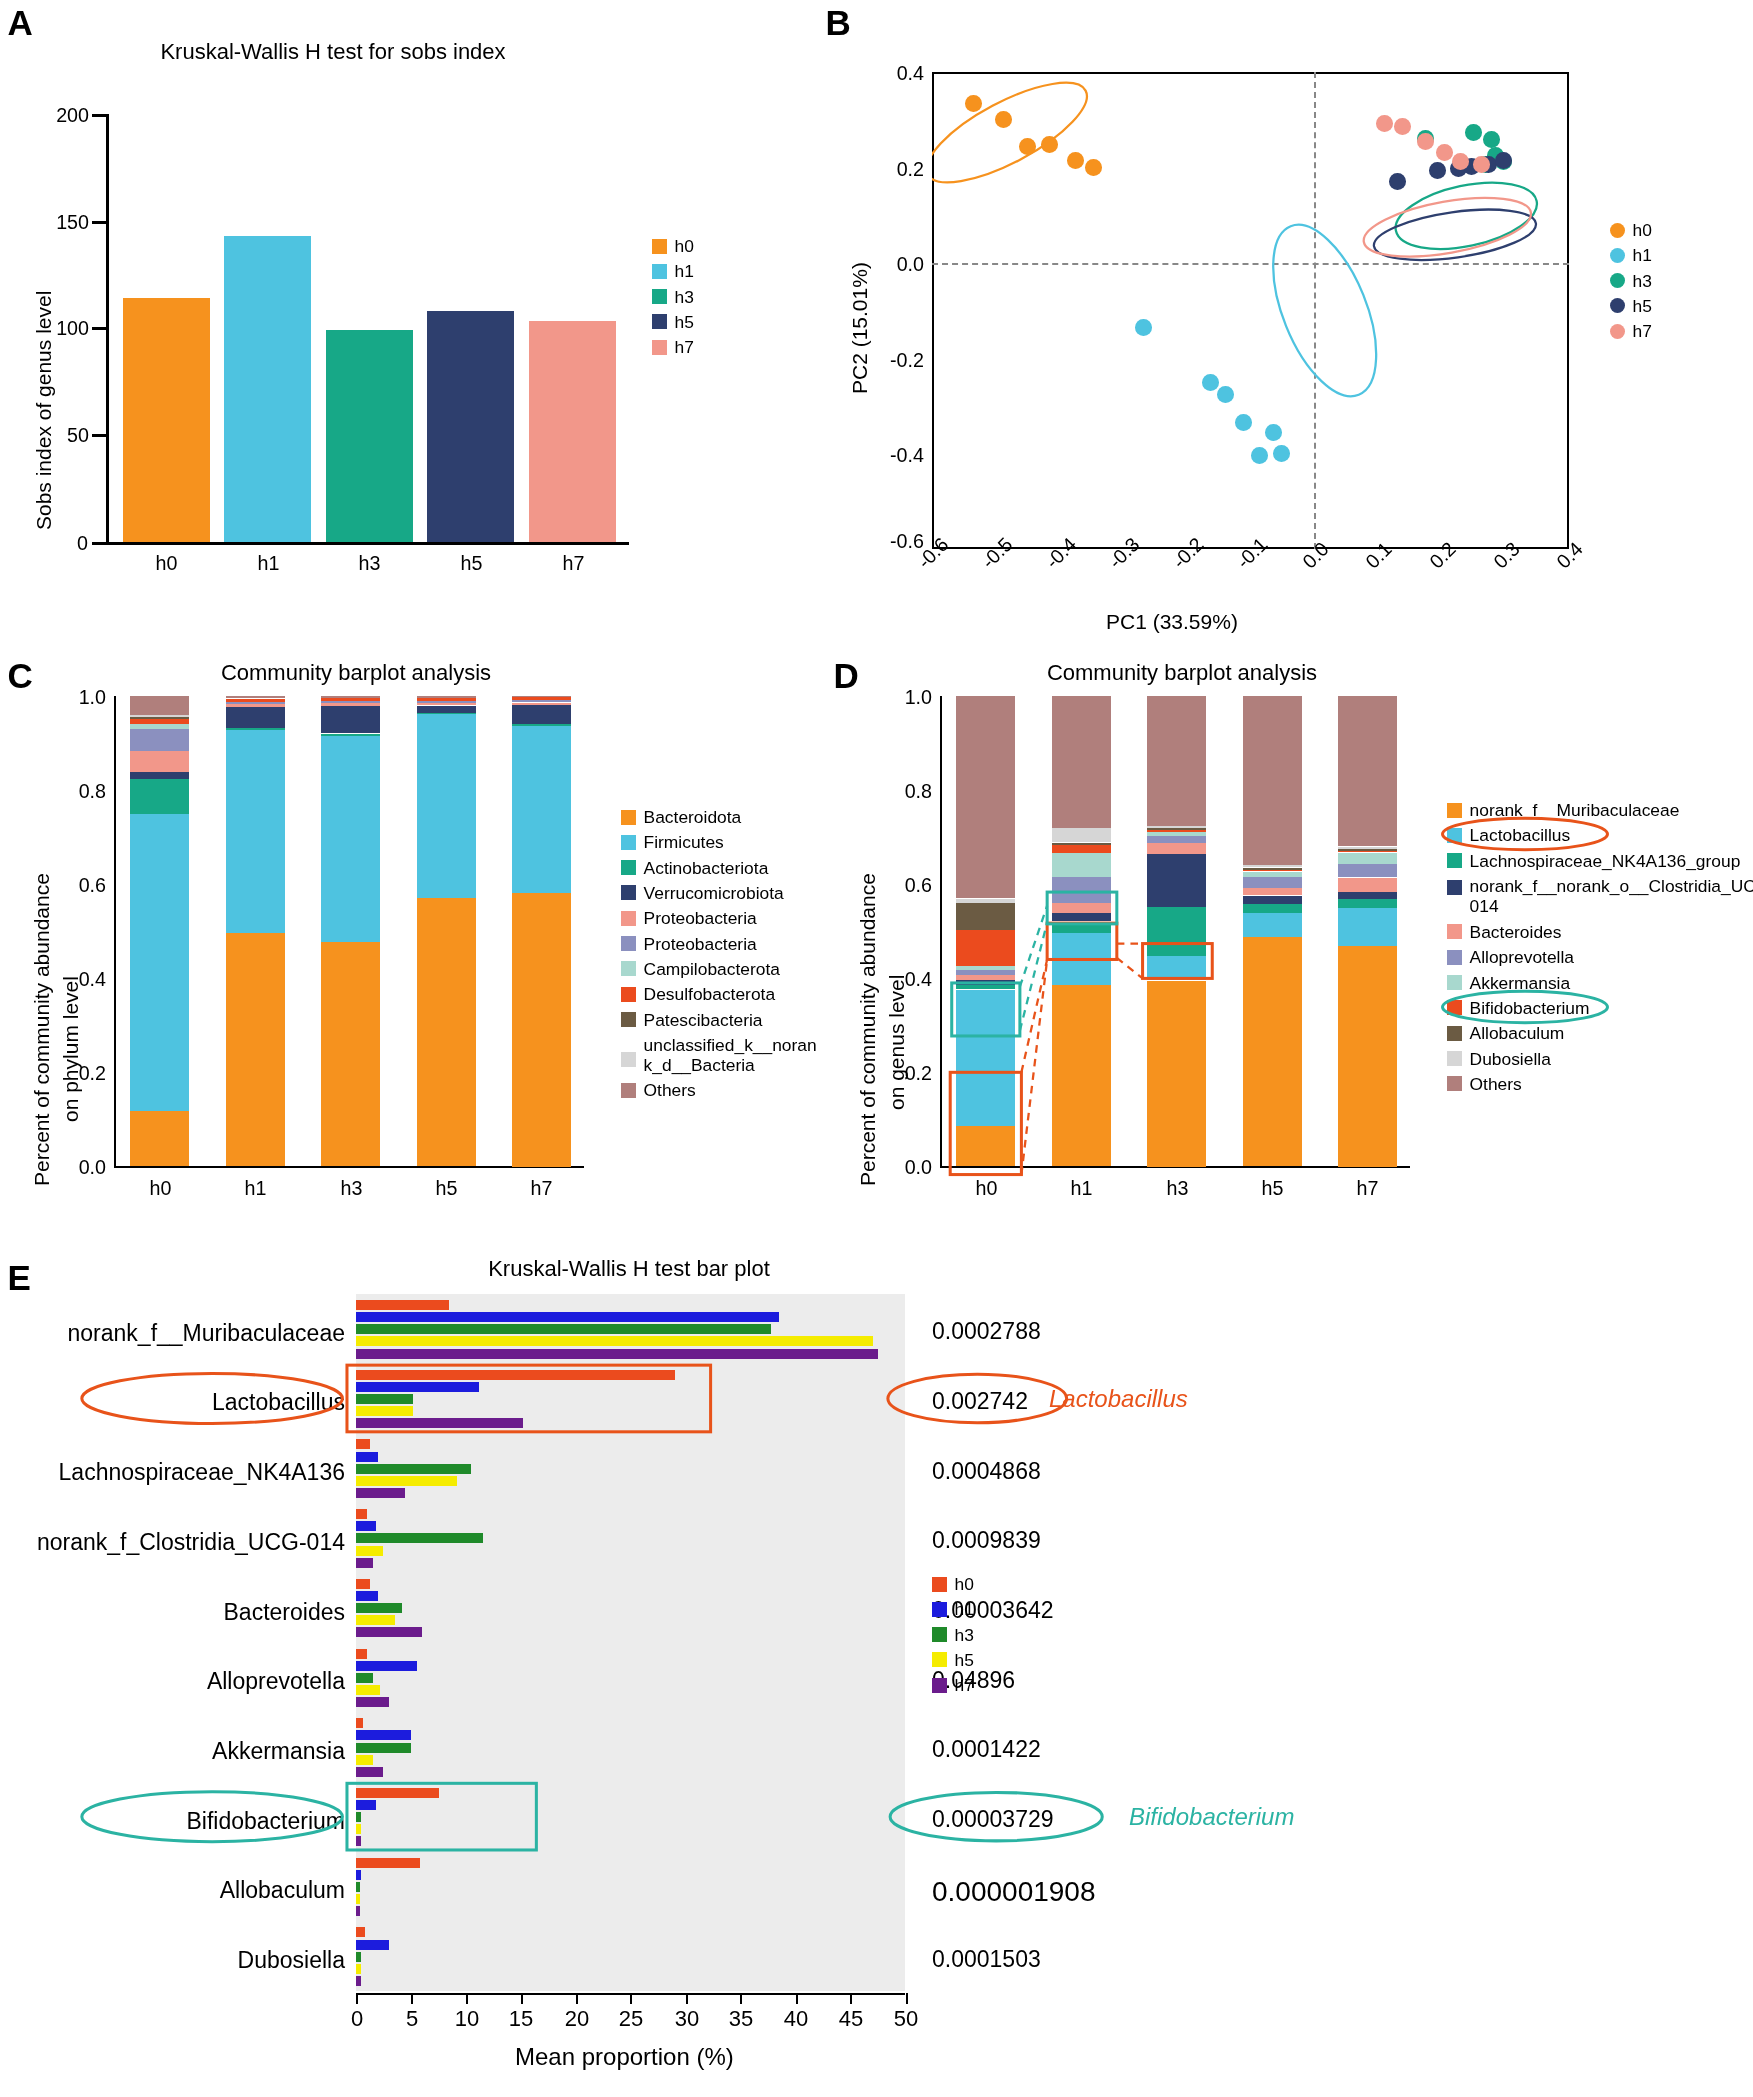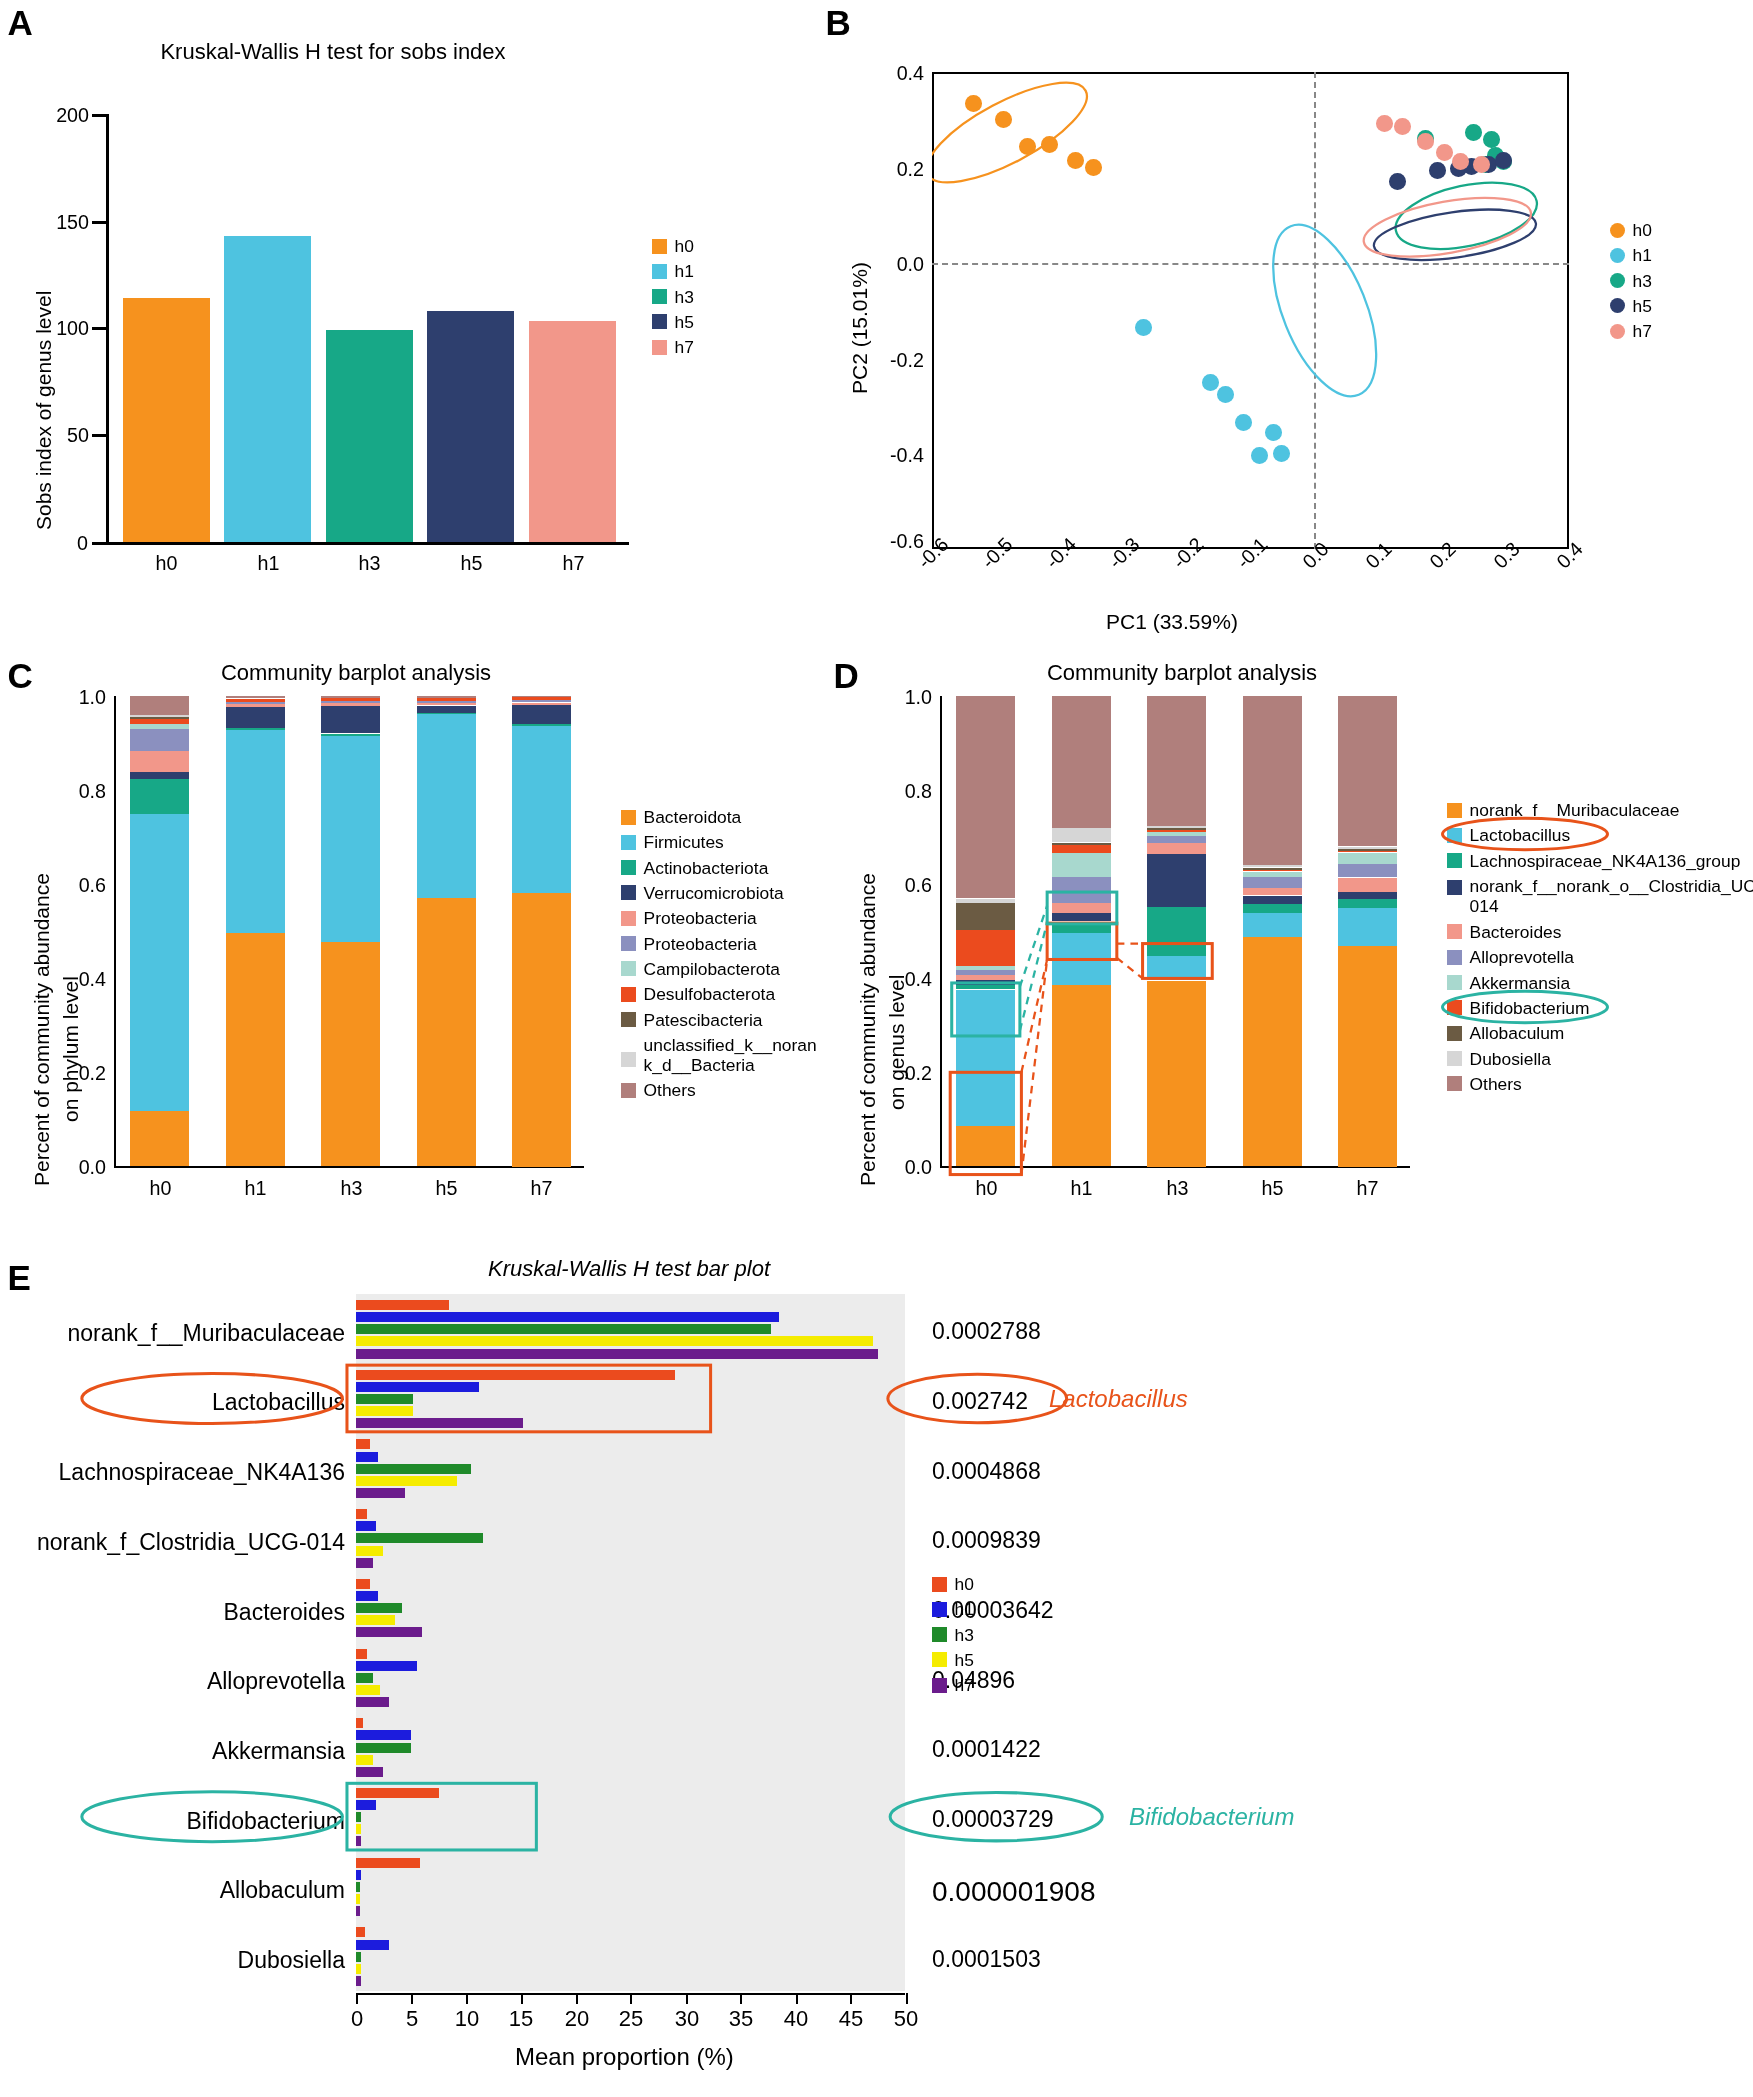--- a/index.html
+++ b/index.html
@@ -445,21 +445,21 @@
       </div>
     <div class="legend-item">
         <span class="legend-swatch" style="background:#B07F7C"></span>
         <span class="legend-text">Others</span>
       </div>
   </div>
 </div>
 
 <div class="panel" style="left:0;top:1250px;width:1753px;height:847px;">
   <div class="panel-letter" style="position:absolute;left:7.6px;top:7.6px;">E</div>
-  <div class="title" style="position:absolute;left:288px;top:6px;width:682px;font-style:italic;">Kruskal-Wallis H test bar plot</div>
+  <div class="title" style="position:absolute;left:288px;top:6px;width:682px;">Kruskal-Wallis H test bar plot</div>
 
   <div class="erow-bg" style="left:356px;top:44px;width:549px;height:70px;"></div>
   <div class="erow-bg" style="left:356px;top:114px;width:549px;height:70px;"></div>
   <div class="erow-bg" style="left:356px;top:183px;width:549px;height:70px;"></div>
   <div class="erow-bg" style="left:356px;top:253px;width:549px;height:70px;"></div>
   <div class="erow-bg" style="left:356px;top:323px;width:549px;height:70px;"></div>
   <div class="erow-bg" style="left:356px;top:393px;width:549px;height:70px;"></div>
   <div class="erow-bg" style="left:356px;top:462px;width:549px;height:70px;"></div>
   <div class="erow-bg" style="left:356px;top:532px;width:549px;height:70px;"></div>
   <div class="erow-bg" style="left:356px;top:602px;width:549px;height:70px;"></div>

